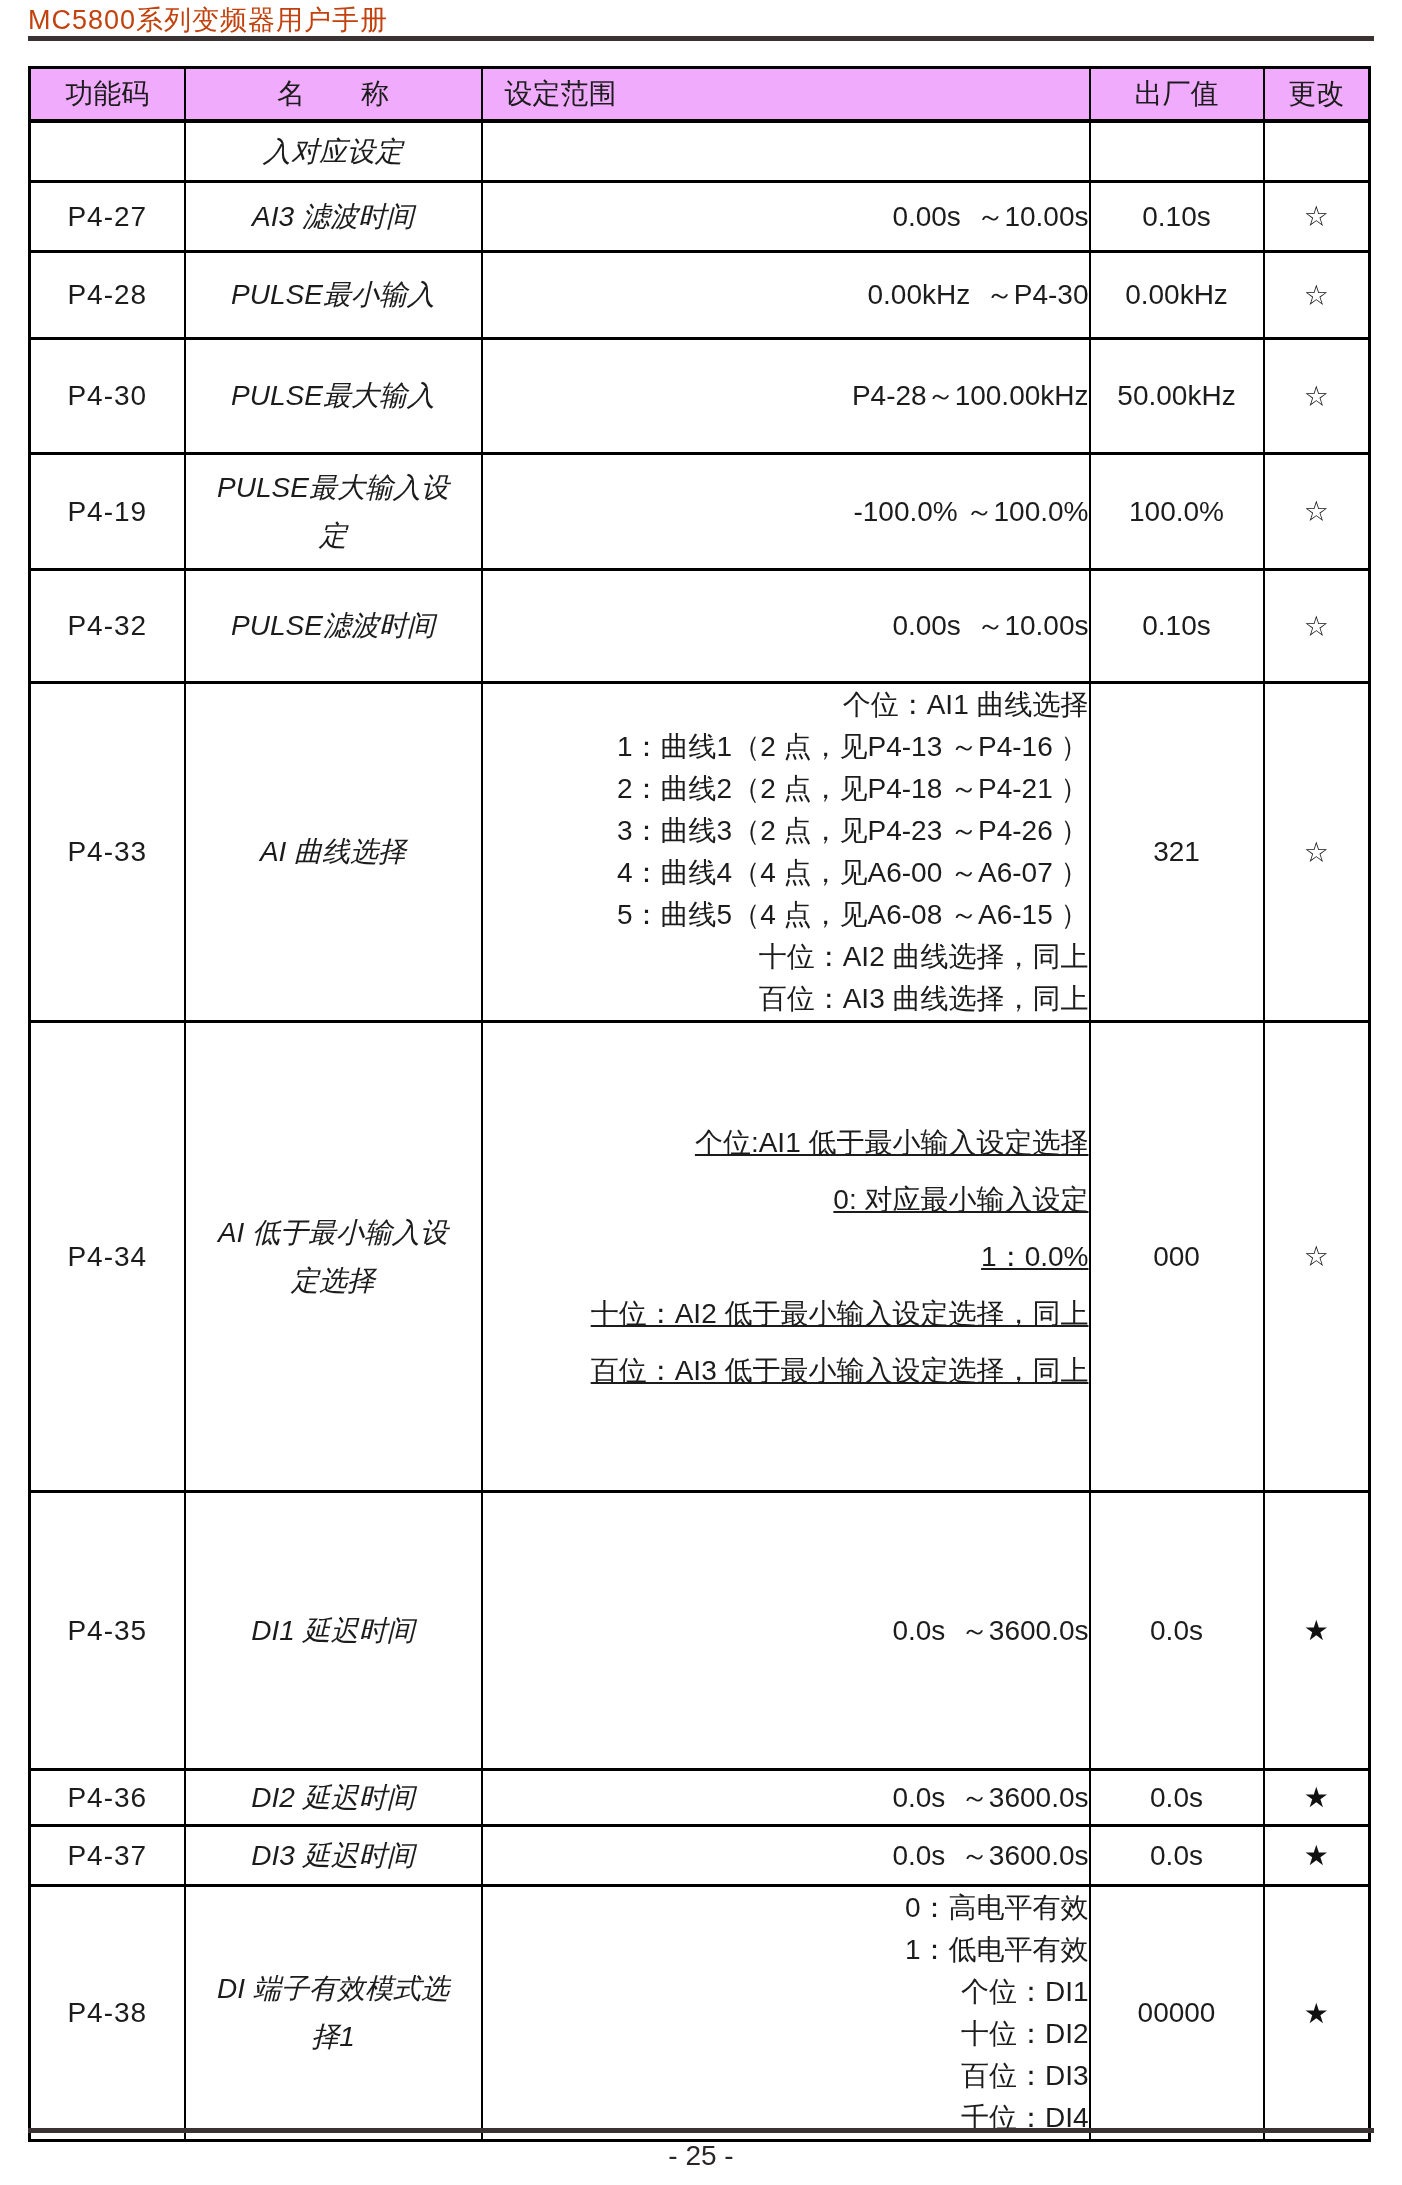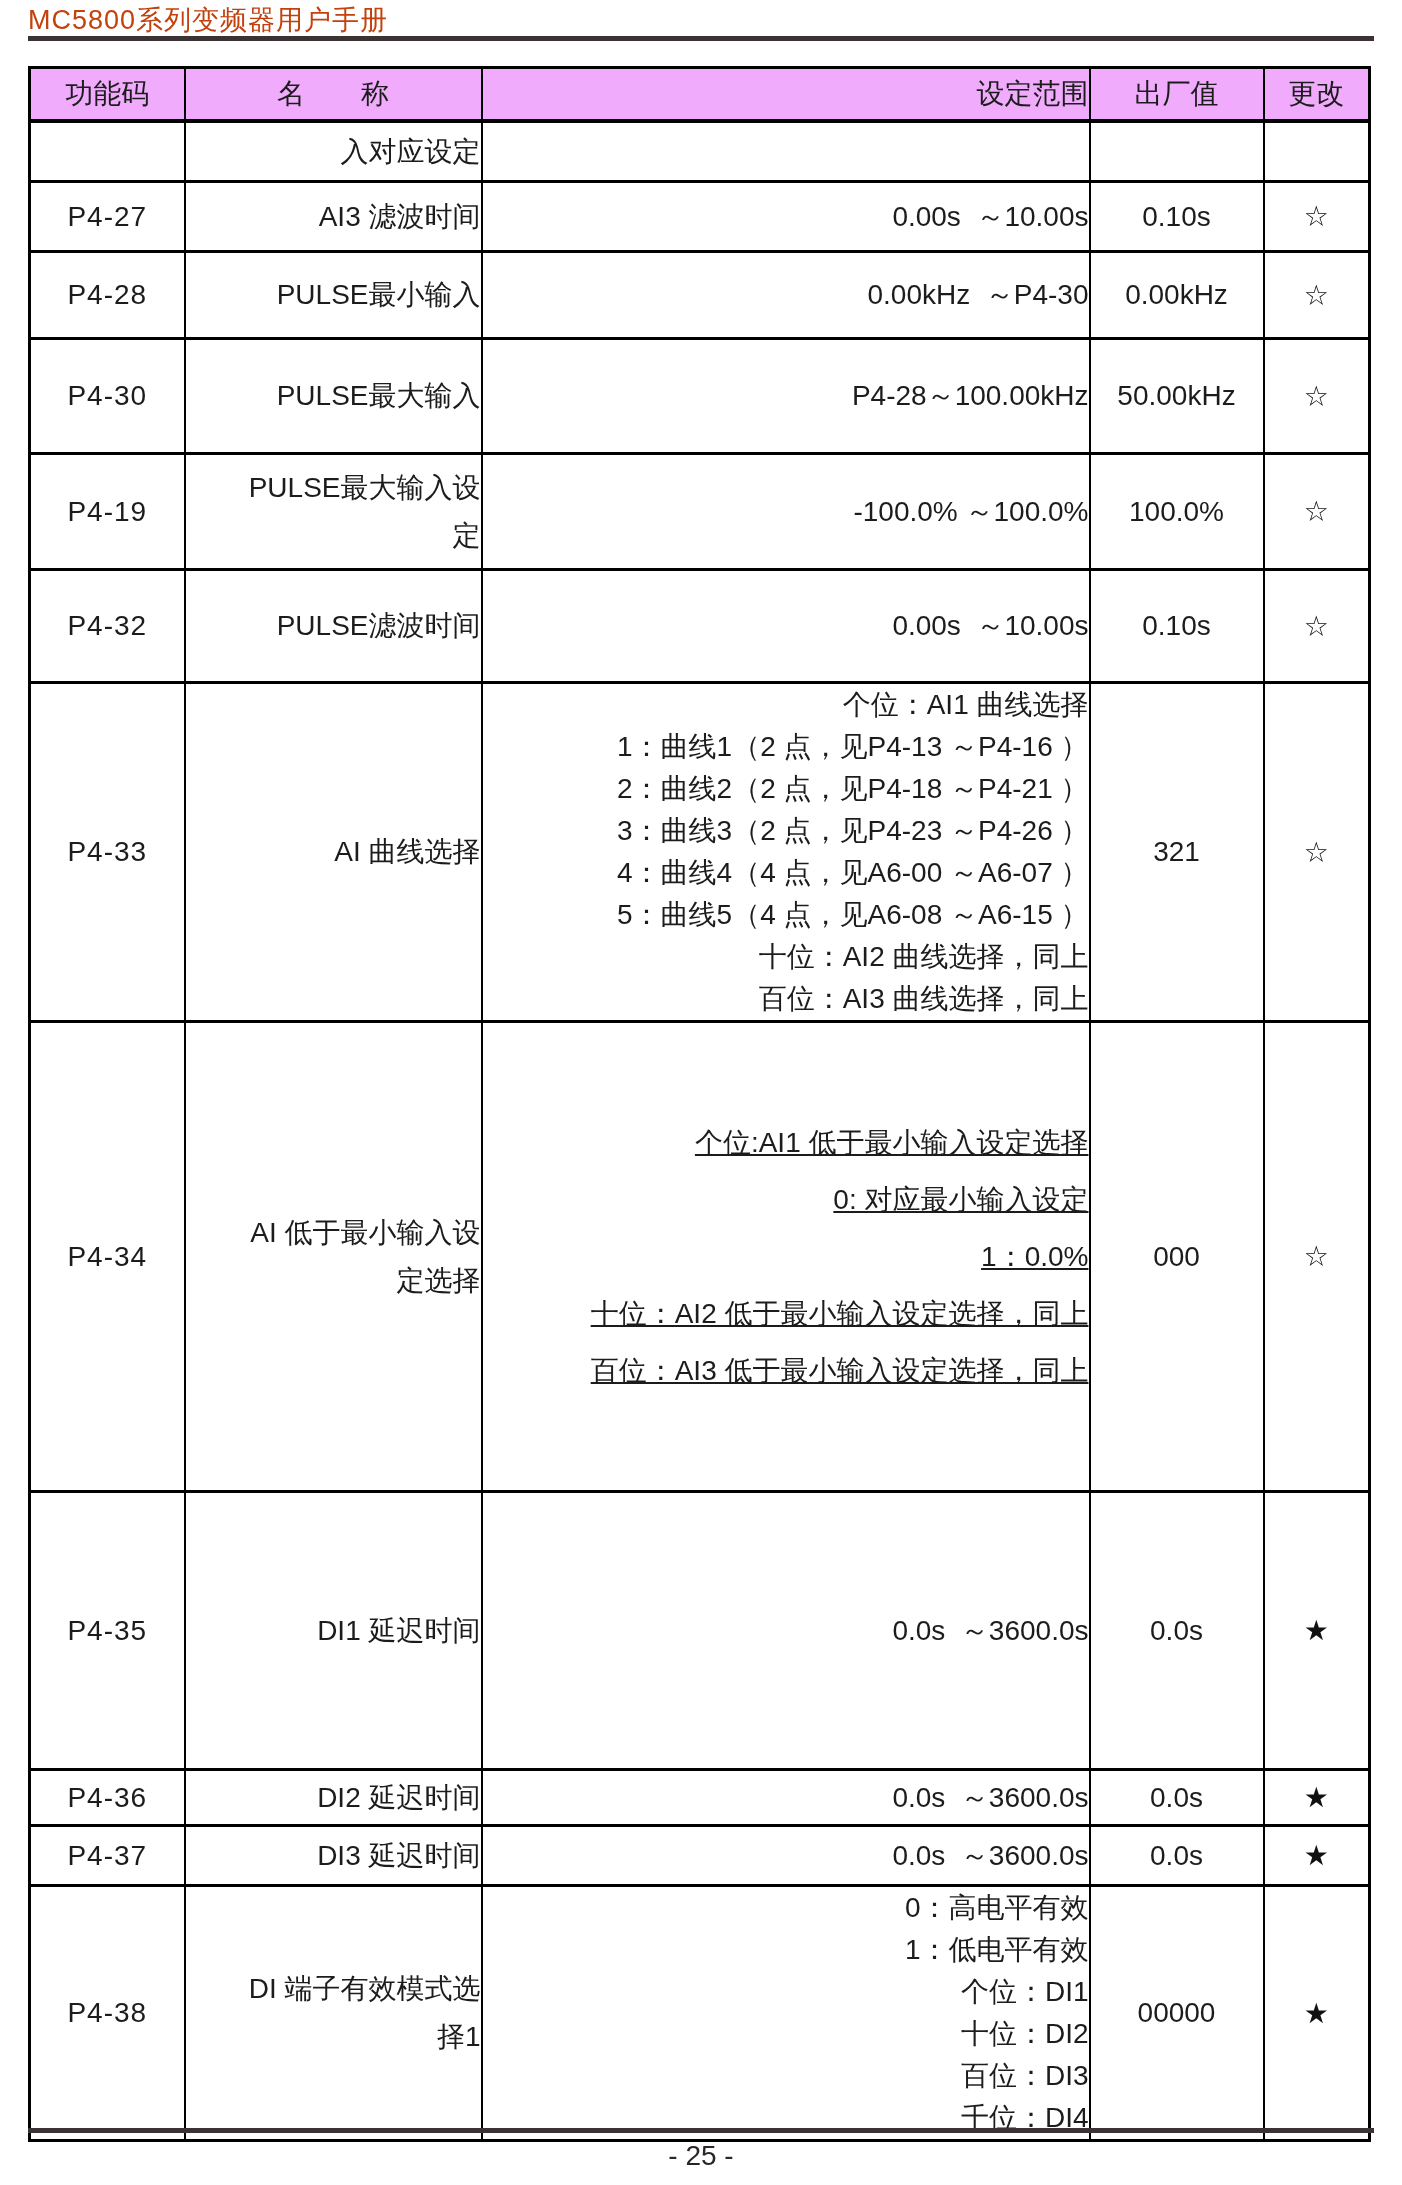--- a/index.html
+++ b/index.html
@@ -32,36 +32,36 @@
   table.param{border-width:3px;}
   table.param th{
     border-bottom-width:4px;
     background:#f0abfc;
     font-weight:400;
     font-size:28px;
     height:50px;
     text-align:center;
     padding:0;
   }
-  table.param th.h-range{text-align:right;padding-left:39px;}
+  table.param th.h-range{text-align:left;padding-left:22px;}
   table.param td{
     font-size:28px;
     vertical-align:middle;
     padding:0;
     border-bottom-width:3px;
   }
   col.c-code{width:155px;}
   col.c-name{width:297px;}
   col.c-range{width:608px;}
   col.c-value{width:174px;}
   col.c-star{width:106px;}
   td.code{text-align:center;letter-spacing:1px;}
   td.name{
-    text-align:right;padding:6px 10px 6px 24px;
-    white-space:pre-wrap;line-height:48px;
+    text-align:center;padding:6px 10px 6px 24px;
+    white-space:pre-wrap;line-height:48px;font-style:italic;
   }
   td.range{
     text-align:right;padding:6px 8px 6px 26px;
     white-space:pre-wrap;line-height:42px;
   }
   td.value{text-align:center;}
   td.star{text-align:center;font-size:33px;color:#111;}
   
   tbody tr:nth-child(1) td{height:57px;}
   tbody tr:nth-child(2) td{height:67px;}

